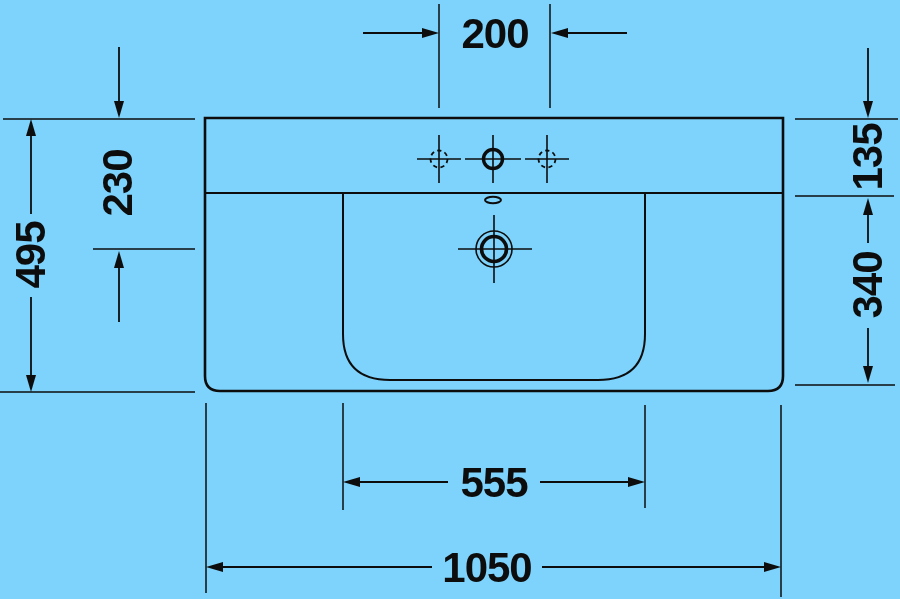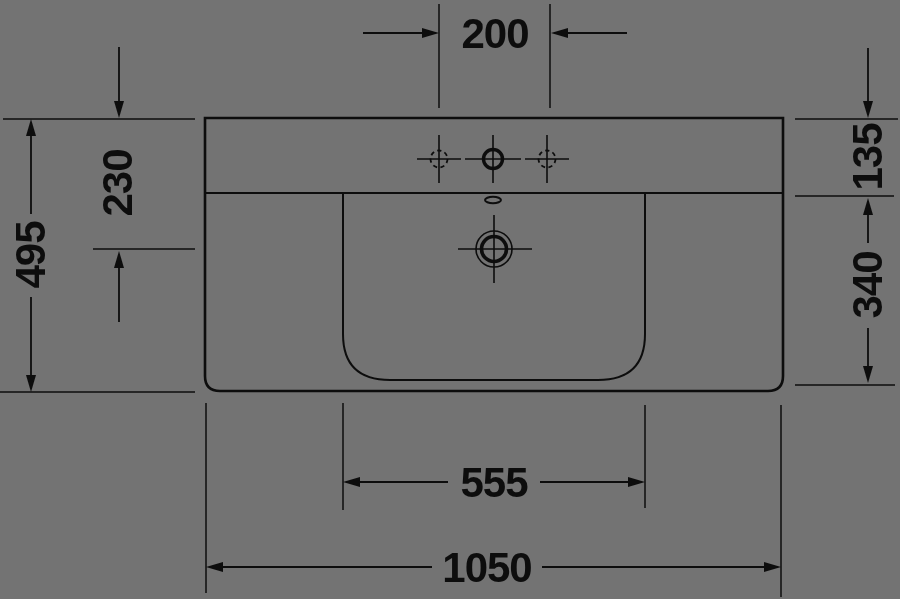--- a/index.html
+++ b/index.html
@@ -1,19 +1,19 @@
 <!DOCTYPE html>
 <html><head>
 <meta charset="utf-8">
 <style>
   html,body{margin:0;padding:0;background:#ffffff;}
   .sheet{
     position:relative;
     width:900px;height:599px;
-    background:#737373;
+    background:#7dd3fc;
     overflow:hidden;
     font-family:"Liberation Sans",sans-serif;
   }
   svg{display:block;}
   .dim-text{
     font-family:"Liberation Sans",sans-serif;
     font-weight:bold;
     font-size:42px;
     letter-spacing:-1px;
     fill:#0d0d0d;

